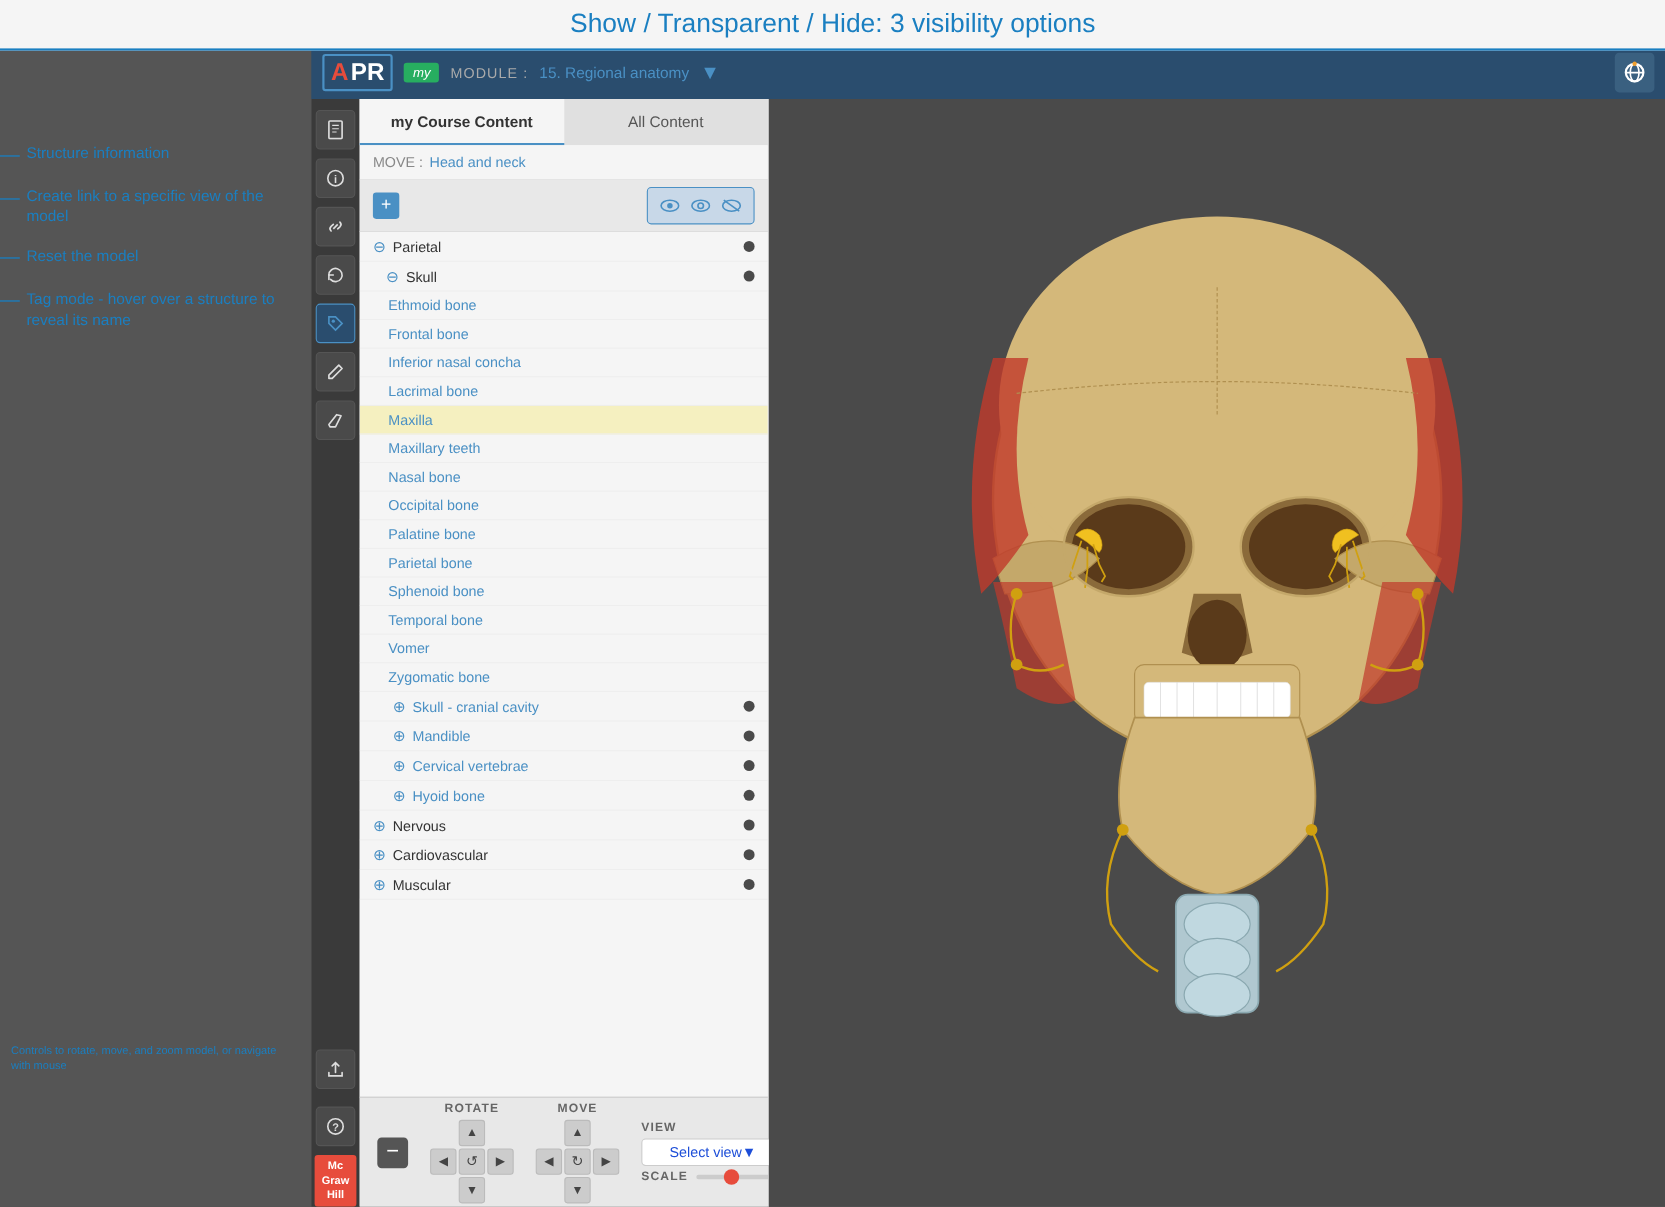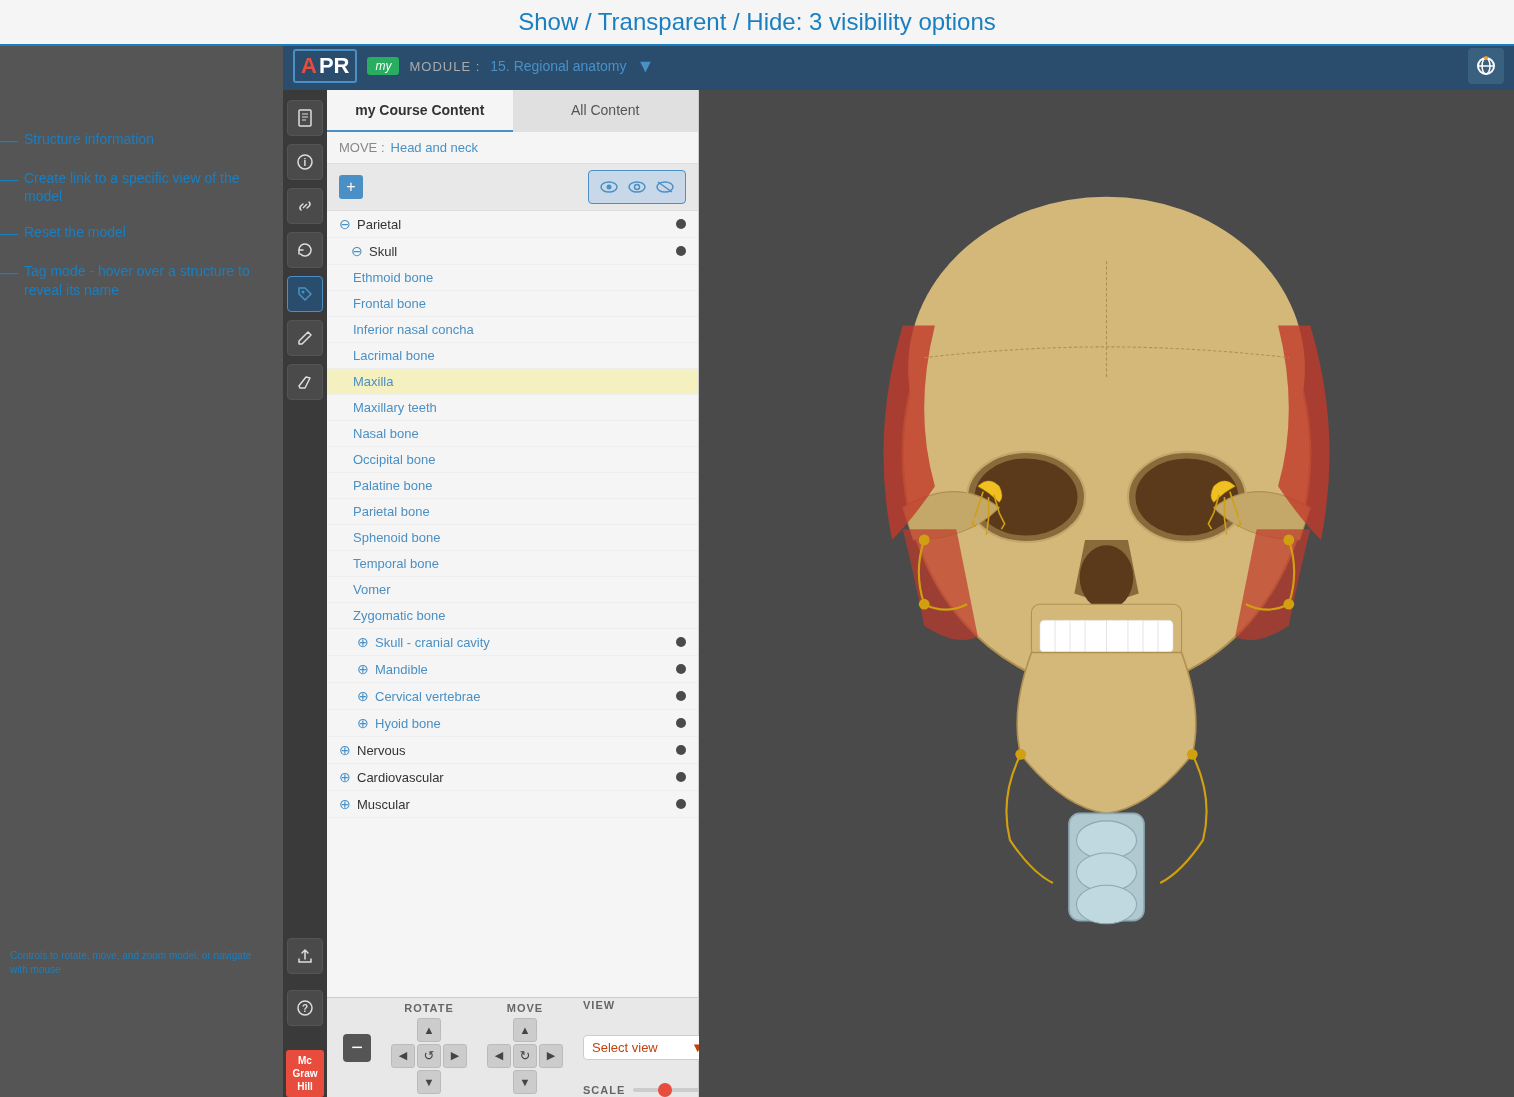--- a/index.html
+++ b/index.html
@@ -325,35 +325,35 @@
       border-radius: 3px;
       display: flex; align-items: center; justify-content: center;
       font-size: 11px;
       cursor: pointer;
       color: #444;
     }
     .ctrl-btn.rotate-icon { font-size: 13px; }
     .view-group {
       display: flex;
       flex-direction: column;
-      gap: 24px;
+      gap: 4px;
       flex: 1;
     }
     .view-label { font-size: 11px; color: #666; letter-spacing: 1px; font-weight: bold; }
     .view-select {
       display: flex;
       align-items: center;
       background: white;
       border: 1px solid #ccc;
       border-radius: 4px;
       padding: 4px 8px;
       font-size: 13px;
-      color: #c2410c;
-      cursor: pointer;
-      justify-content: space-between;
+      color: #1d4ed8;
+      cursor: pointer;
+      justify-content: center;
       width: 130px;
     }
     .scale-row {
       display: flex;
       align-items: center;
       gap: 8px;
     }
     .scale-label { font-size: 11px; color: #666; font-weight: bold; letter-spacing: 1px; }
     .scale-track {
       width: 100px;
@@ -375,21 +375,20 @@
     
     .mcgraw-logo {
       background: #e74c3c;
       color: white;
       font-size: 10px;
       font-weight: bold;
       padding: 4px 6px;
       border-radius: 3px;
       line-height: 1.3;
       text-align: center;
-      margin-top: 16px;
     }
 
     
     .skull-svg { width: 100%; height: 100%; }
 
     
     .tree-list::-webkit-scrollbar { width: 6px; }
     .tree-list::-webkit-scrollbar-track { background: #eee; }
     .tree-list::-webkit-scrollbar-thumb { background: #bbb; border-radius: 3px; }
   </style>

